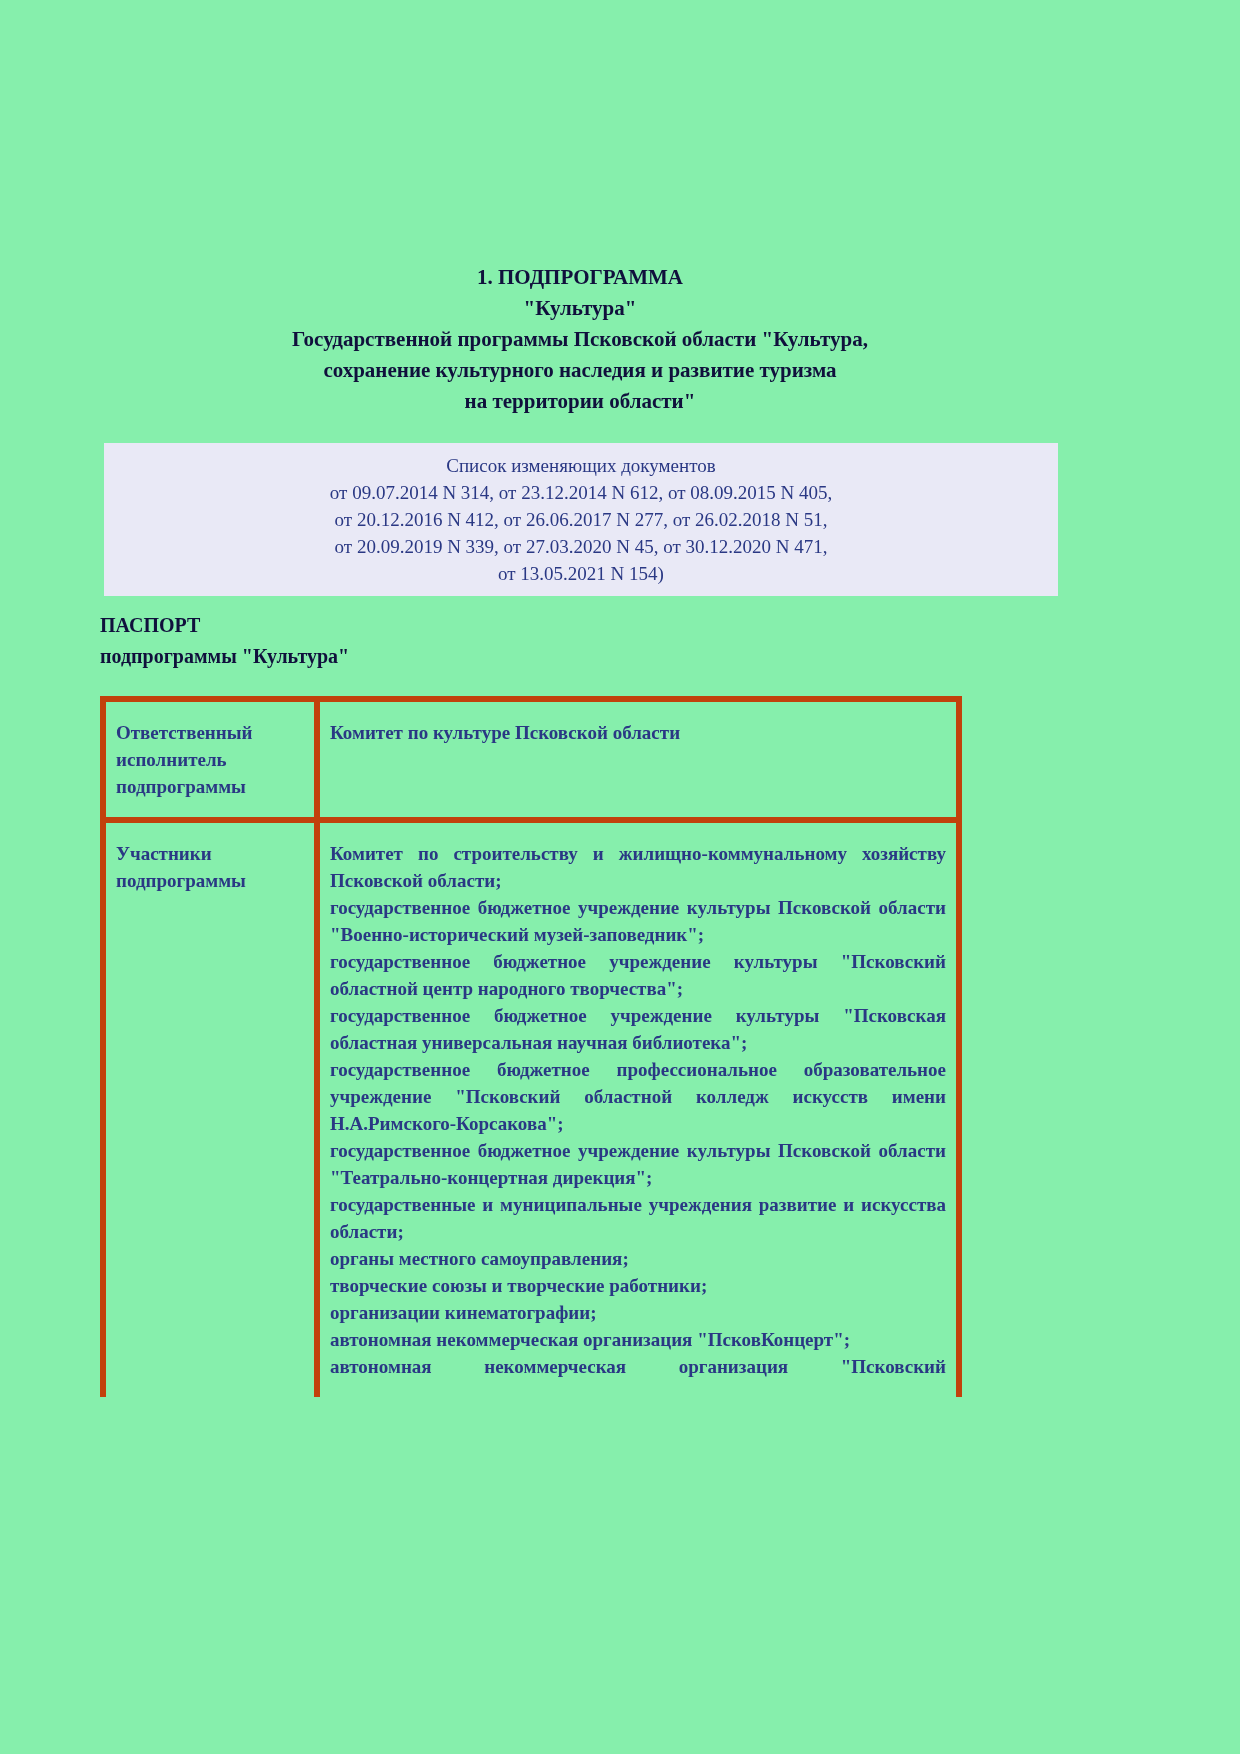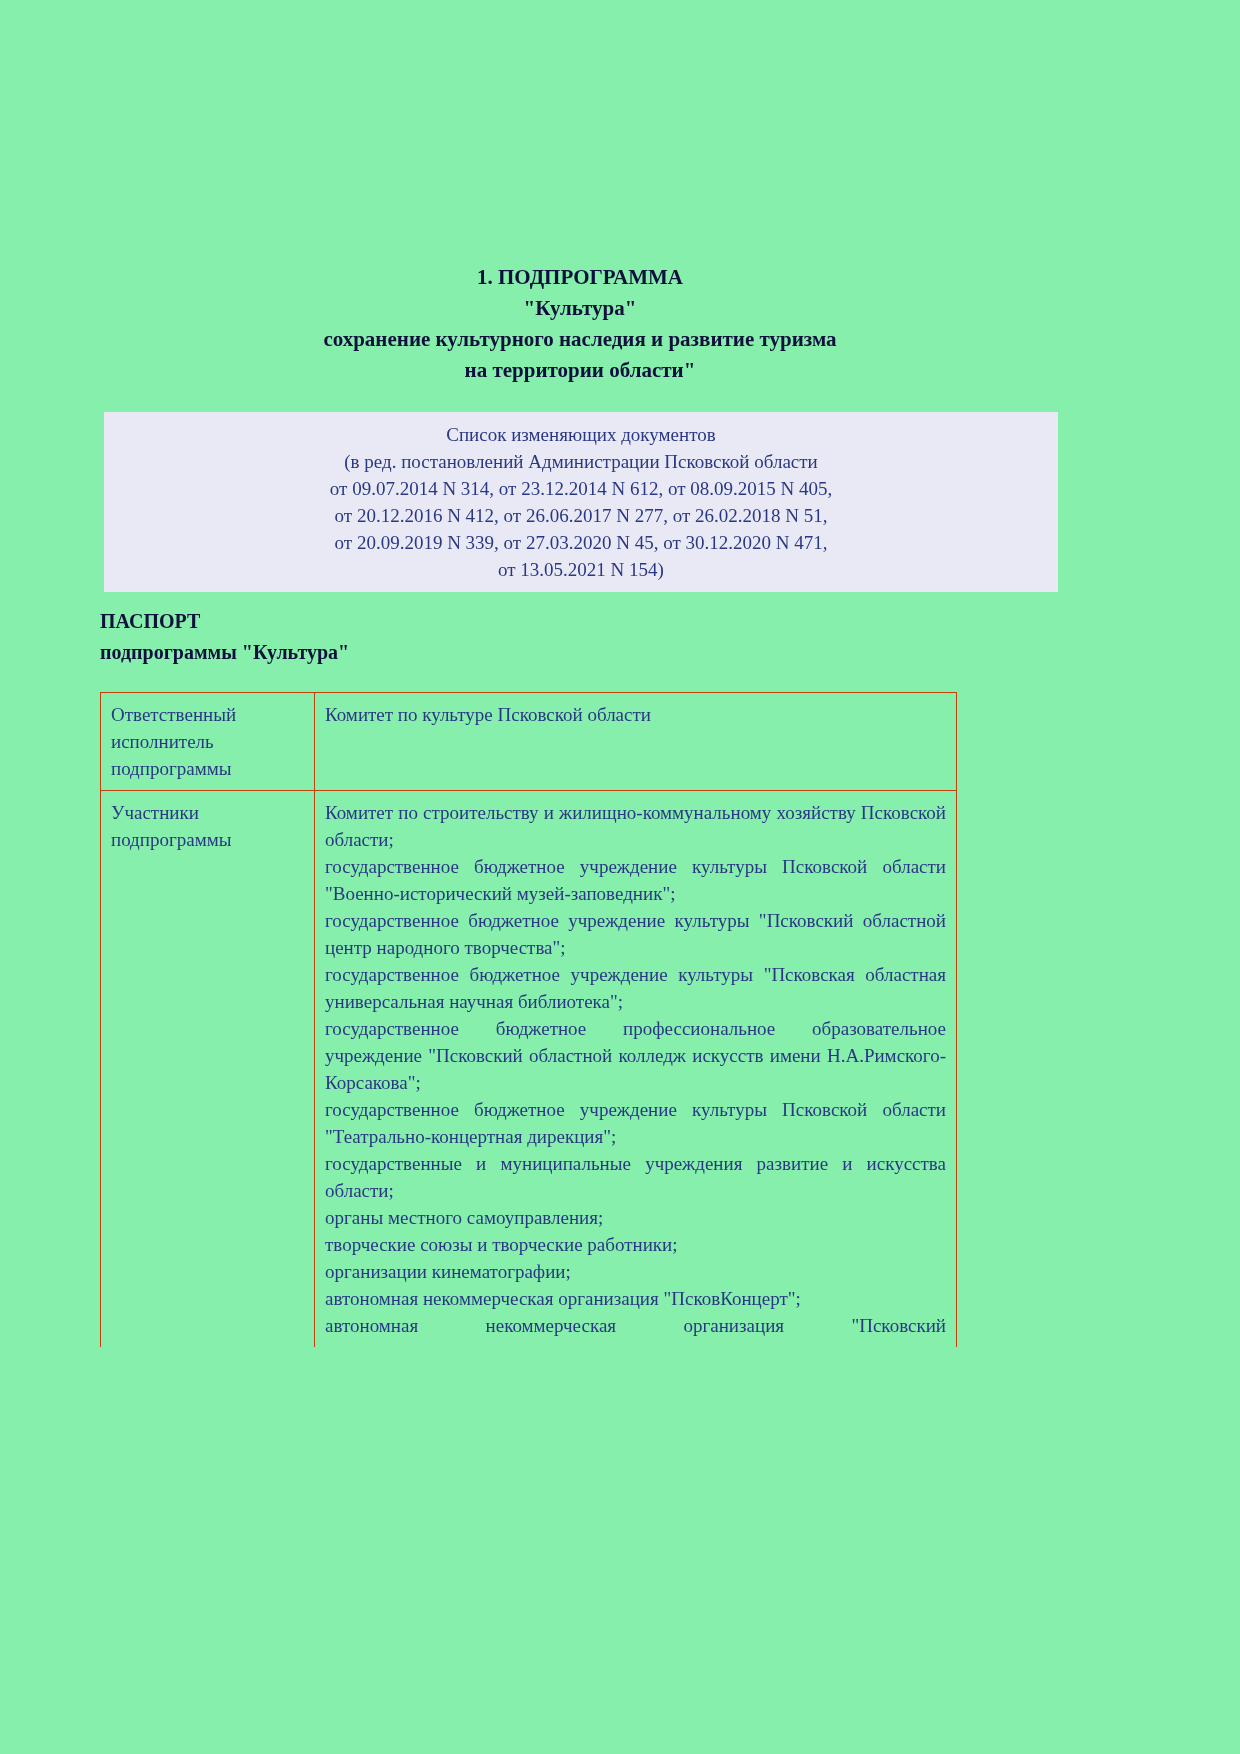--- a/index.html
+++ b/index.html
@@ -48,47 +48,48 @@
     margin: 24px 0 0 100px;
     border-collapse: collapse;
     width: 856px;
     table-layout: fixed;
     font-size: 19px;
     line-height: 27px;
     color: #2a3884;
   }
   table.passport-table td {
     vertical-align: top;
-    padding: 8px 10px;
-    border: 1px solid #c2410c;
+    padding: 17px 10px;
+    border: 6px solid #c2410c;
     word-wrap: break-word;
+    font-weight: bold;
   }
   col.c-label { width: 214px; }
   col.c-value { width: 642px; }
   tr.row-first td { border-bottom: none; }
   td.note-cell { border-top: none; padding-top: 4px; padding-bottom: 8px; }
   tr.row-last td { border-bottom: none; }
   .items .item { text-align: justify; }
   .items .item.cutoff { text-align-last: justify; }
 </style>
 </head>
 <body>
 
 <div class="page">
 
   <div class="doc-title">
     <div>1. ПОДПРОГРАММА</div>
     <div>"Культура"</div>
+    <div>Государственной программы Псковской области "Культура,</div>
     <div>сохранение культурного наследия и развитие туризма</div>
     <div>на территории области"</div>
   </div>
 
   <div class="amend-box">
     <div>Список изменяющих документов</div>
-    <div>(в ред. постановлений Администрации Псковской области</div>
     <div>от 09.07.2014 N 314, от 23.12.2014 N 612, от 08.09.2015 N 405,</div>
     <div>от 20.12.2016 N 412, от 26.06.2017 N 277, от 26.02.2018 N 51,</div>
     <div>от 20.09.2019 N 339, от 27.03.2020 N 45, от 30.12.2020 N 471,</div>
     <div>от 13.05.2021 N 154)</div>
   </div>
 
   <div class="passport-heading">
     <div>ПАСПОРТ</div>
     <div>подпрограммы "Культура"</div>
   </div>

